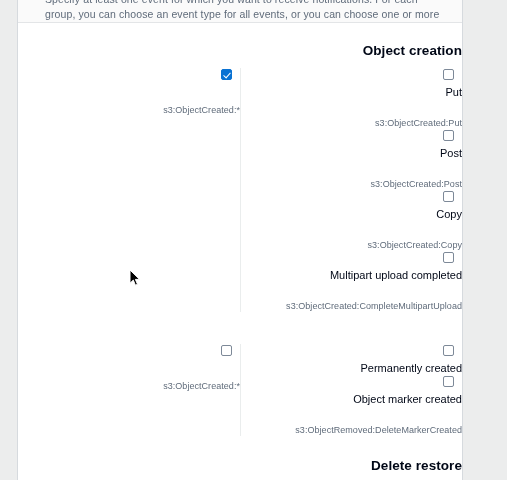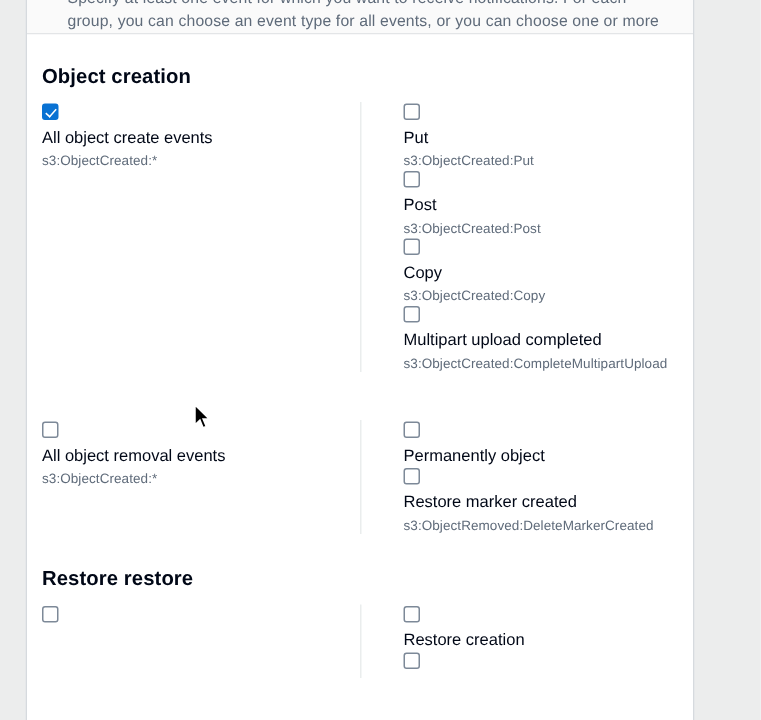--- a/index.html
+++ b/index.html
@@ -55,20 +55,21 @@
     letter-spacing: 0.01em;
   }
 
   .panel-body {
     position: absolute;
     left: 0;
     right: 0;
     top: 103px;
     bottom: 0;
     background: #ffffff;
+    text-align: right;
   }
 
   
   .section {
     position: relative;
     padding: 0 0 0 0;
   }
 
   .section-title {
     font-size: 13.5px;
@@ -143,21 +144,21 @@
     line-height: 13px;
     color: #000716;
     font-weight: 400;
   }
 
   .cb-sub {
     display: block;
     font-size: 9px;
     line-height: 12px;
     color: #5f6b7a;
-    margin-top: 2px;
+    margin-top: 18px;
     letter-spacing: 0.005em;
   }
 
   
   .sec-creation  { padding-top: 20px; }
   .sec-removal   { padding-top: 22px; }
   .sec-restore   { padding-top: 22px; }
 
   
   .cursor {
@@ -176,32 +177,32 @@
   <div class="panel">
 
     <div class="panel-intro">
       <div class="intro-text">Specify at least one event for which you want to receive notifications. For each group, you can choose an event type for all events, or you can choose one or more individual events.</div>
     </div>
 
     <div class="panel-body">
         <div class="section sec-creation">
           <h3 class="section-title">Object creation</h3>
           <div class="section-grid">
-            <div class="col-left"><label class="cb-row"><span class="cb-box checked"></span><span class="cb-label">All object create events</span><span class="cb-sub">s3:ObjectCreated:*</span></label></div>
+            <div class="col-left"><label class="cb-row"><span class="cb-box checked"></span><span class="cb-sub">s3:ObjectCreated:*</span></label></div>
             <div class="col-right"><label class="cb-row"><span class="cb-box"></span><span class="cb-label">Put</span><span class="cb-sub">s3:ObjectCreated:Put</span></label><label class="cb-row"><span class="cb-box"></span><span class="cb-label">Post</span><span class="cb-sub">s3:ObjectCreated:Post</span></label><label class="cb-row"><span class="cb-box"></span><span class="cb-label">Copy</span><span class="cb-sub">s3:ObjectCreated:Copy</span></label><label class="cb-row"><span class="cb-box"></span><span class="cb-label">Multipart upload completed</span><span class="cb-sub">s3:ObjectCreated:CompleteMultipartUpload</span></label></div>
           </div>
         </div>
         <div class="section sec-removal">
           <div class="section-grid">
-            <div class="col-left"><label class="cb-row"><span class="cb-box"></span><span class="cb-label">All object removal events</span><span class="cb-sub">s3:ObjectCreated:*</span></label></div>
-            <div class="col-right"><label class="cb-row"><span class="cb-box"></span><span class="cb-label">Permanently object</span></label><label class="cb-row"><span class="cb-box"></span><span class="cb-label">Restore marker created</span><span class="cb-sub">s3:ObjectRemoved:DeleteMarkerCreated</span></label></div>
+            <div class="col-left"><label class="cb-row"><span class="cb-box"></span><span class="cb-sub">s3:ObjectCreated:*</span></label></div>
+            <div class="col-right"><label class="cb-row"><span class="cb-box"></span><span class="cb-label">Permanently created</span></label><label class="cb-row"><span class="cb-box"></span><span class="cb-label">Object marker created</span><span class="cb-sub">s3:ObjectRemoved:DeleteMarkerCreated</span></label></div>
           </div>
         </div>
         <div class="section sec-restore">
-          <h3 class="section-title">Restore restore</h3>
+          <h3 class="section-title">Delete restore</h3>
           <div class="section-grid">
             <div class="col-left"><label class="cb-row"><span class="cb-box"></span></label></div>
             <div class="col-right"><label class="cb-row"><span class="cb-box"></span><span class="cb-label">Restore creation</span></label><label class="cb-row"><span class="cb-box"></span></label></div>
           </div>
         </div>
       </div>
 
   </div>
 
   <svg class="cursor" viewBox="0 0 12 18" xmlns="http://www.w3.org/2000/svg" style="left: 129px; top: 269px;">

